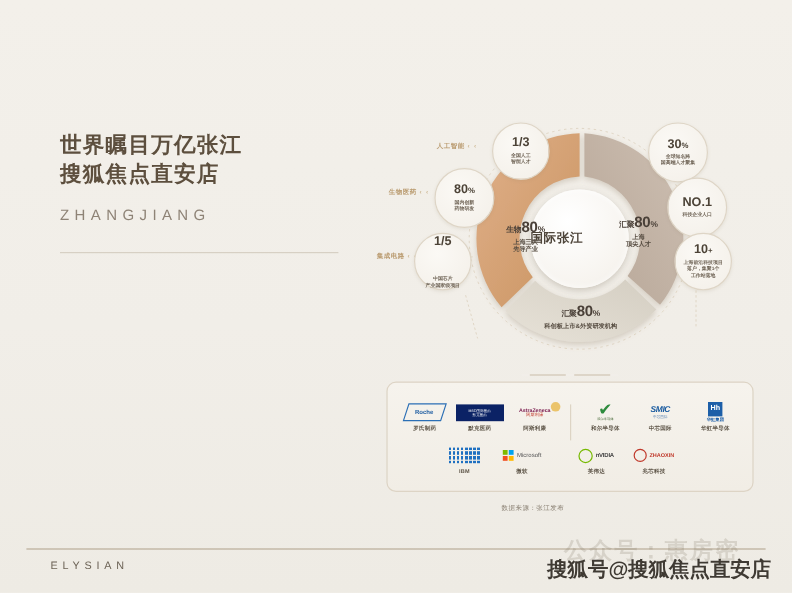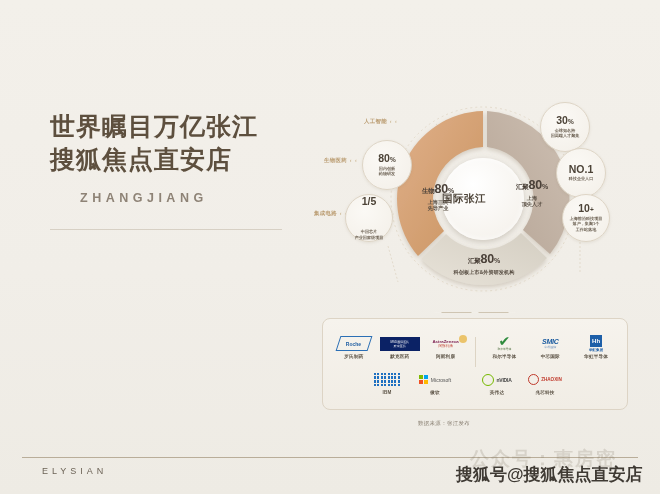--- a/index.html
+++ b/index.html
@@ -8,27 +8,27 @@
     background:#f2efe9;
     font-family:"Liberation Sans","DejaVu Sans",sans-serif;
     overflow:hidden;position:relative;
   }
   .page{position:absolute;inset:0;background:linear-gradient(180deg,#f3f0ea 0%,#f1eee8 55%,#eeebe4 100%);}
 
   
   .left{position:absolute;left:50px;top:110px;width:270px;}
   .headline{
     font-family:"Liberation Serif","DejaVu Serif",serif;
-    font-size:25px;line-height:1.33;letter-spacing:1px;
+    font-size:18px;line-height:1.33;letter-spacing:1px;
     color:#5d4f3e;font-weight:700;margin:0;
   }
   .headline span{display:block;}
   .pinyin{
     margin-top:14px;font-size:12.5px;letter-spacing:4.5px;
-    color:#8e8376;font-weight:700;margin-left:30px;
+    color:#8e8376;font-weight:400;
   }
   .rule{width:232px;height:1px;background:#d7d0c4;margin:24px 0 0 0;}
   .body-copy{margin-top:22px;font-size:9.5px;line-height:2.25;color:#6a6055;}
   .body-copy p{margin:0;}
   .body-copy .b{font-weight:700;color:#534a3e;}
 
   
   .chart{position:absolute;left:318px;top:96px;width:330px;height:210px;}
   .donut-wrap{position:absolute;left:70px;top:8px;width:190px;height:190px;}
   .donut-svg{position:absolute;left:0;top:0;}
@@ -245,20 +245,24 @@
     <div class="cat cat-ai">
       <span>人工智能</span><span class="dots"> ‹ ‹</span>
     </div>
     <div class="cat cat-bio">
       <span>生物医药</span><span class="dots"> ‹ ‹</span>
     </div>
     <div class="cat cat-ic">
       <span>集成电路</span><span class="dots"> ‹ ‹</span>
     </div>
 
+    <div class="bubble b-13">
+      <div class="num"><span>1/3</span><span class="u"></span></div>
+      <div class="cap">全国人工<br>智能人才</div>
+    </div>
     <div class="bubble b-70">
       <div class="num"><span>80</span><span class="u">%</span></div>
       <div class="cap">国内创新<br>药物研发</div>
     </div>
     <div class="bubble b-15">
       <div class="num"><span>1/5</span><span class="u"></span></div>
       <div class="cap">中国芯片<br>产业国家级项目</div>
     </div>
     <div class="bubble b-50">
       <div class="num"><span>30</span><span class="u">%</span></div>

